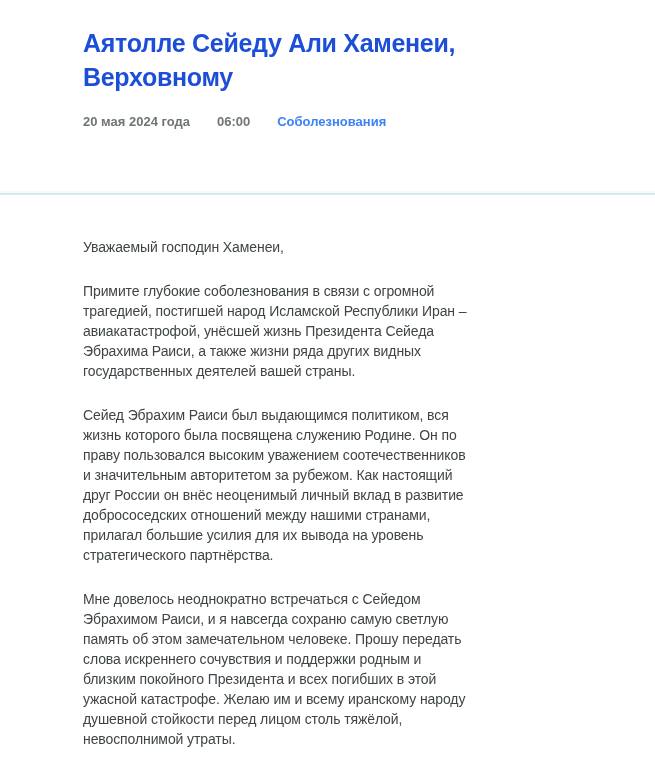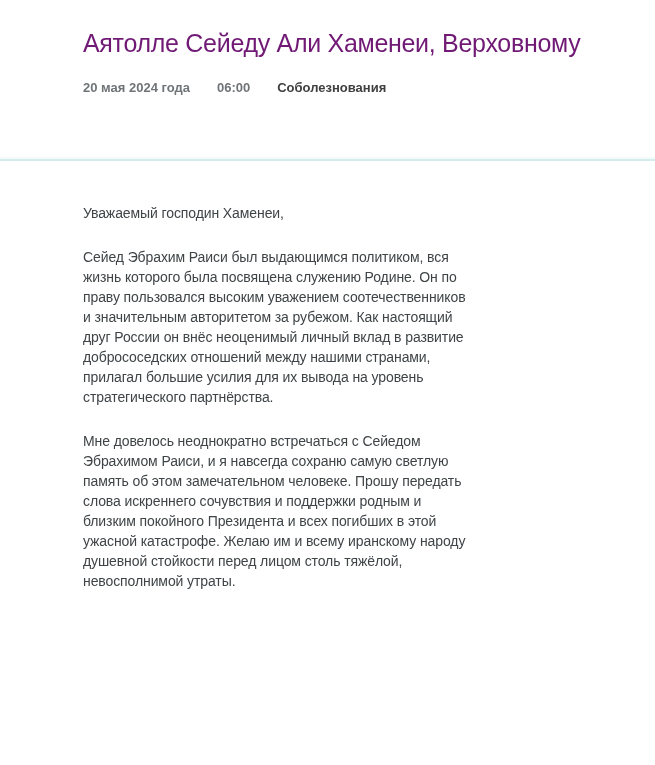--- a/index.html
+++ b/index.html
@@ -22,38 +22,38 @@
     padding-top: 26px;
   }
   .content-col {
     padding-left: 83px;
     padding-right: 52px;
     box-sizing: border-box;
   }
   .title {
     margin: 0 0 20px 0;
     font-size: 25px;
-    font-weight: 400;
+    font-weight: 700;
     line-height: 34px;
-    color: #701a75;
+    color: #1d4ed8;
     letter-spacing: -0.3px;
   }
   .title .title-line { display: block; }
   .meta-row {
     display: flex;
     align-items: baseline;
     gap: 27px;
     font-size: 13px;
     line-height: 16px;
     color: #6f7477;
     margin: 0;
     font-weight: bold;
   }
   .meta-item { white-space: nowrap; }
-  .meta-link { color: #404040; text-decoration: none; cursor: pointer; }
+  .meta-link { color: #3b82f6; text-decoration: none; cursor: pointer; }
   .divider {
     margin-top: 63px;
     width: 655px;
     height: 0;
     border-top: 2px solid #d5ecee;
     box-shadow: 0 -2px 0 0 #f3fafa;
   }
   .letter {
     margin-top: 42px;
     font-size: 14px;
@@ -81,18 +81,19 @@
       <span class="meta-item">20 мая 2024 года</span>
       <span class="meta-item">06:00</span>
       <a class="meta-item meta-link">Соболезнования</a>
     </div>
   </div>
 
   <div class="divider"></div>
 
   <div class="content-col letter">
     <p>Уважаемый господин Хаменеи,</p>
+    <p>Примите глубокие соболезнования в связи с огромной трагедией, постигшей народ Исламской Республики Иран – авиакатастрофой, унёсшей жизнь Президента Сейеда Эбрахима Раиси, а также жизни ряда других видных государственных деятелей вашей страны.</p>
     <p>Сейед Эбрахим Раиси был выдающимся политиком, вся жизнь которого была посвящена служению Родине. Он по праву пользовался высоким уважением соотечественников и значительным авторитетом за рубежом. Как настоящий друг России он внёс неоценимый личный вклад в развитие добрососедских отношений между нашими странами, прилагал большие усилия для их вывода на уровень стратегического партнёрства.</p>
     <p>Мне довелось неоднократно встречаться с Сейедом Эбрахимом Раиси, и я навсегда сохраню самую светлую память об этом замечательном человеке. Прошу передать слова искреннего сочувствия и поддержки родным и близким покойного Президента и всех погибших в этой ужасной катастрофе. Желаю им и всему иранскому народу душевной стойкости перед лицом столь тяжёлой, невосполнимой утраты.</p>
 
   </div>
 
 </div>
 
 </body></html>

